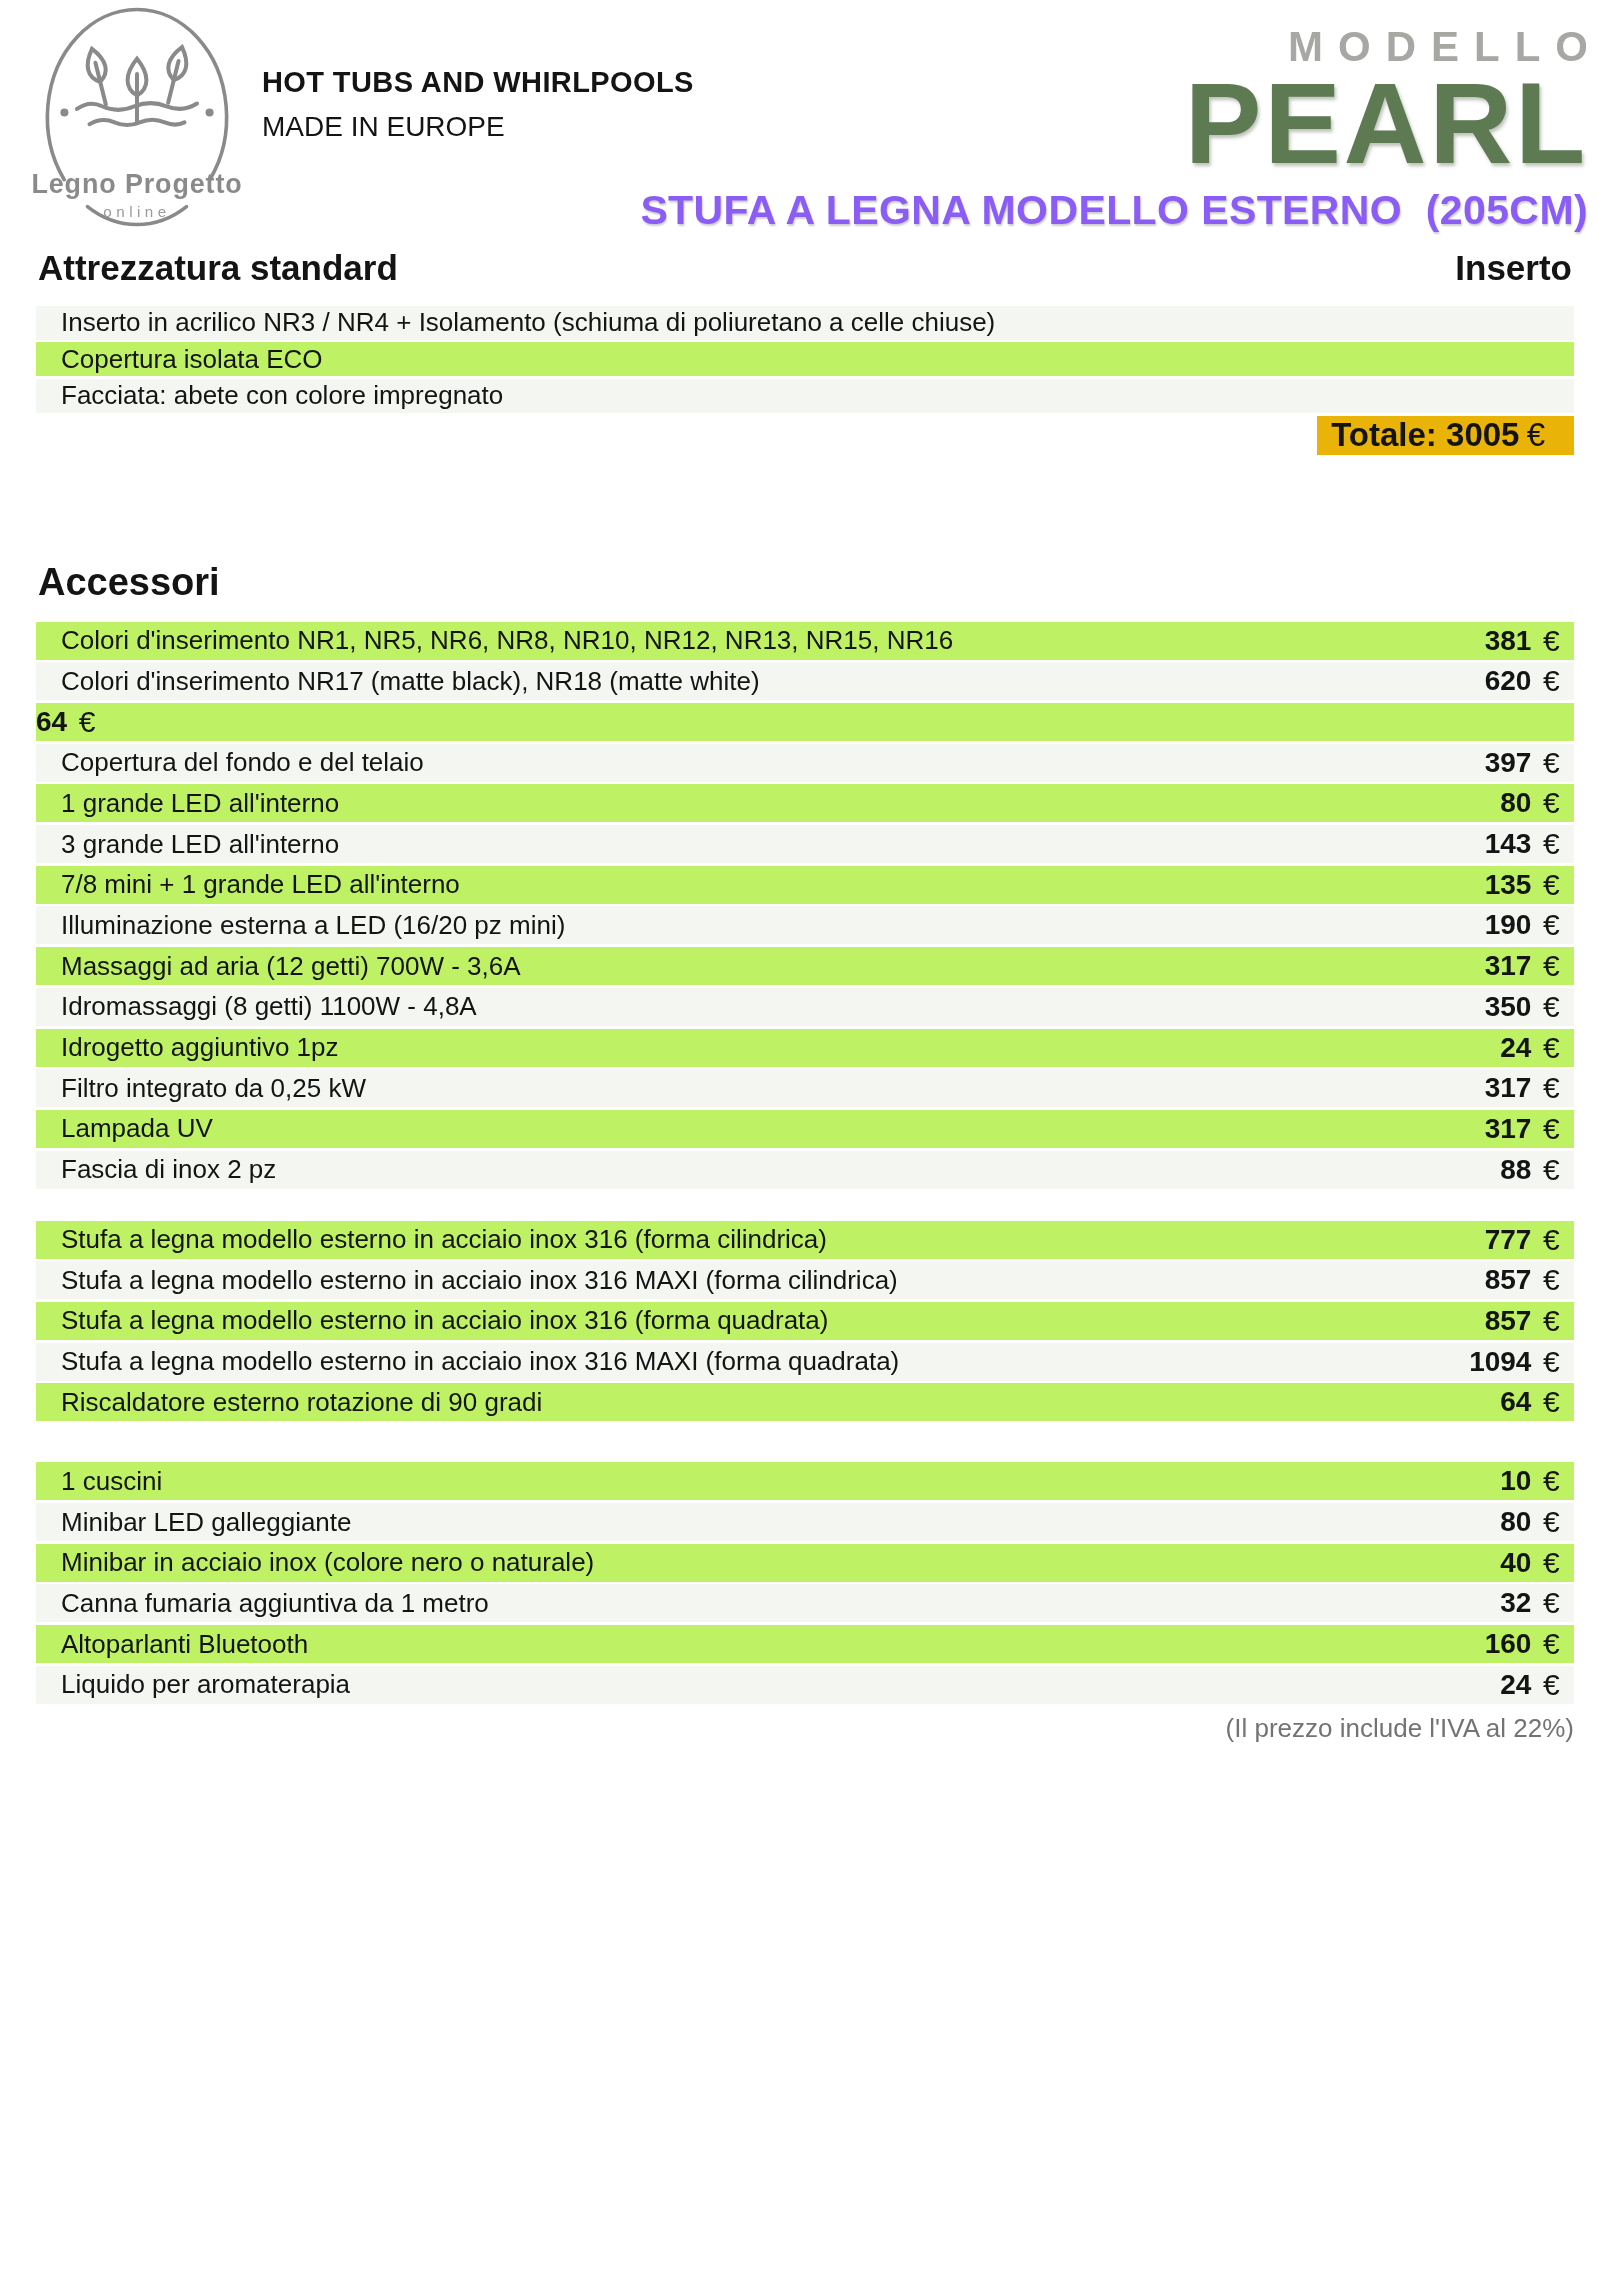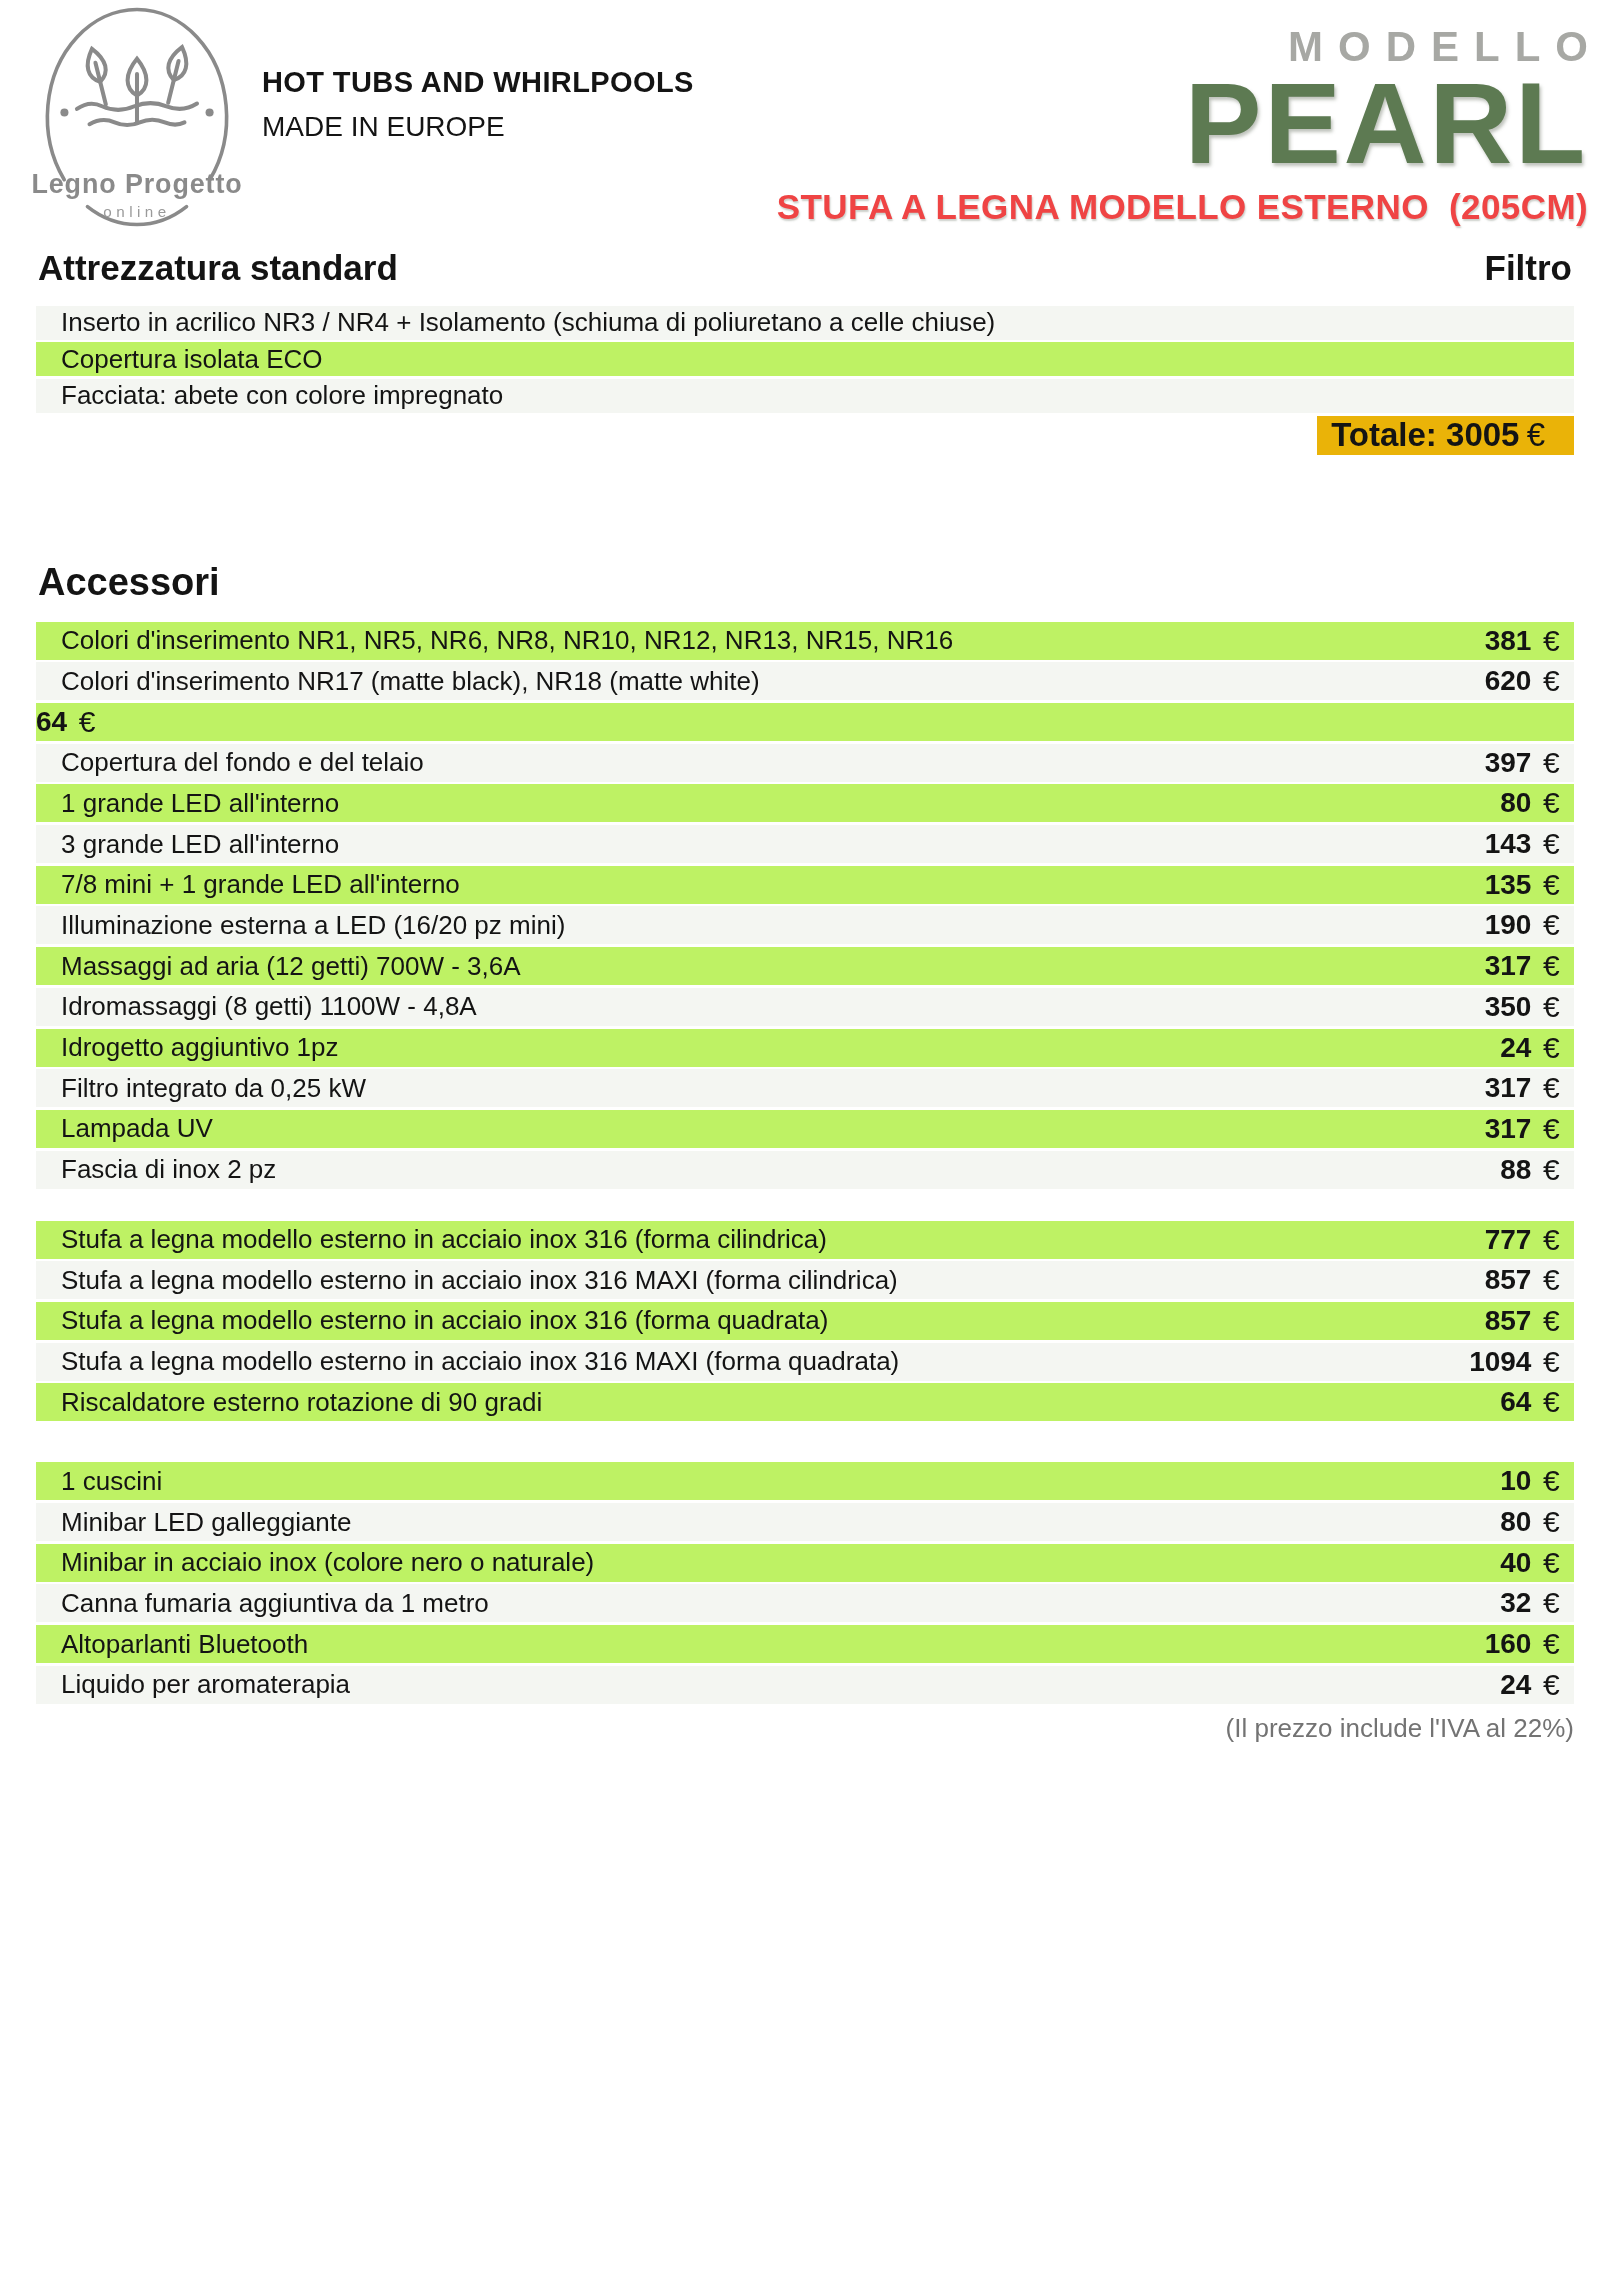--- a/index.html
+++ b/index.html
@@ -11,21 +11,21 @@
   
   .header{position:relative;height:244px;}
   .logo{position:absolute;left:25px;top:5.4px;width:224px;height:233px;}
   .brand{position:absolute;left:262px;top:66px;}
   .brand-title{font-size:29px;font-weight:bold;letter-spacing:0.4px;}
   .brand-sub{font-size:28px;margin-top:11.6px;}
   .model-block{position:absolute;right:33px;top:23px;text-align:right;}
   .model-label{font-size:42px;font-weight:bold;color:#a7a8a4;letter-spacing:15px;margin-right:-15px;}
   .model-name{font-size:115px;font-weight:bold;color:#5d7a52;line-height:.92;letter-spacing:2.7px;
               text-shadow:1.8px 2.7px 3.6px rgba(110,120,105,.45);}
-  .model-sub{font-size:35px;font-weight:bold;color:#ef4444;margin-top:10.7px;letter-spacing:0.4px;
+  .model-sub{font-size:41px;font-weight:bold;color:#8b5cf6;margin-top:10.7px;letter-spacing:0.4px;
              text-shadow:0.9px 1.8px 1.8px rgba(110,120,105,.35);white-space:pre;}
   
   .section-head{display:flex;justify-content:space-between;align-items:baseline;
                 padding:0 49px 0 38px;margin-top:3.6px;}
   .h1{font-size:35px;font-weight:bold;}
   .accessori-head{padding:0 38px;margin-top:106px;}
   
   .rows{margin:18px 47px 0 36px;}
   .row{display:flex;align-items:center;margin-bottom:2.7px;height:38px;}
   .rows.standard .row{height:34px;}
@@ -83,21 +83,21 @@
 
   <div class="model-block">
     <div class="model-label">MODELLO</div>
     <div class="model-name">PEARL</div>
     <div class="model-sub">STUFA A LEGNA MODELLO ESTERNO  (205CM)</div>
   </div>
 </div>
 
 <div class="section-head">
   <div class="h1">Attrezzatura standard</div>
-  <div class="h1">Filtro</div>
+  <div class="h1">Inserto</div>
 </div>
 
 <div class="rows standard">
     <div class="row light">
       <span class="lbl">Inserto in acrilico NR3 / NR4 + Isolamento (schiuma di poliuretano a celle chiuse)</span>
     </div>
     <div class="row green">
       <span class="lbl">Copertura isolata ECO</span>
     </div>
     <div class="row light">

